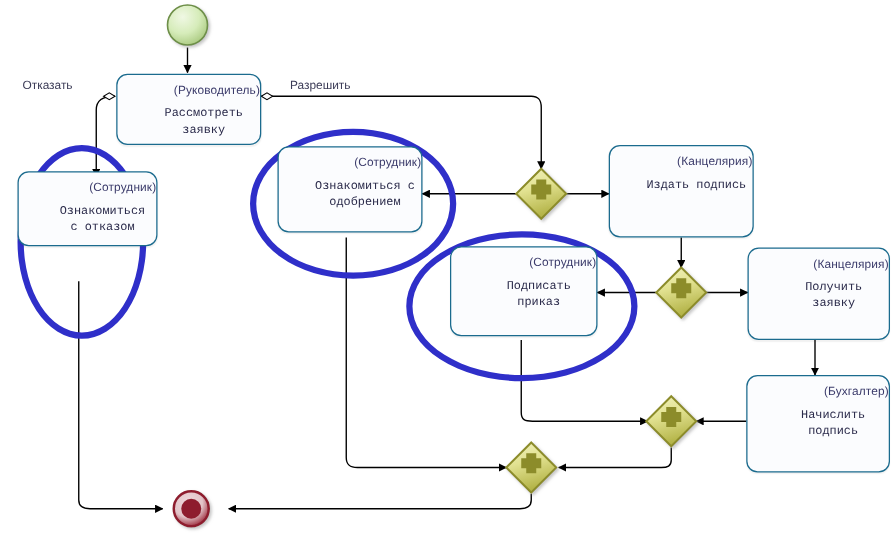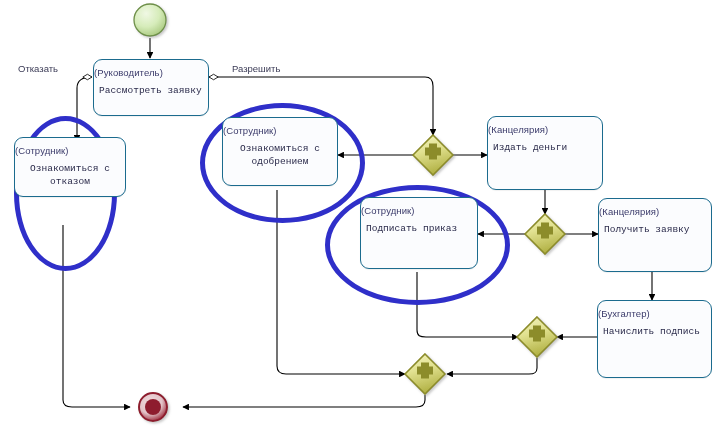--- a/index.html
+++ b/index.html
@@ -23,25 +23,26 @@
     height: 443px;
   }
   .node-box {
     position: absolute;
     box-sizing: border-box;
     background: #fbfcfe;
     border: 1.6px solid #1b6b8e;
     border-radius: 9px;
     display: flex;
     flex-direction: column;
-    align-items: flex-start;
+    align-items: flex-end;
     justify-content: flex-start;
     padding-top: 6px;
     z-index: 5;
     box-shadow: 0 1px 1px rgba(0,0,0,0.06);
+    padding-left: 24px;
   }
   .node-role {
     font-size: 9.5px;
     color: #3a3a6a;
     line-height: 13px;
     letter-spacing: 0.1px;
     white-space: nowrap;
   }
   .node-title {
     font-size: 9.5px;
@@ -178,21 +179,21 @@
     <div class="node-title">Ознакомиться с отказом</div>
   </div>
 
   <div class="node-box" style="left:222px; top:117px; width:116px; height:69px;">
     <div class="node-role">(Сотрудник)</div>
     <div class="node-title">Ознакомиться с одобрением</div>
   </div>
 
   <div class="node-box" style="left:487px; top:116px; width:116px; height:74px;">
     <div class="node-role">(Канцелярия)</div>
-    <div class="node-title">Издать деньги</div>
+    <div class="node-title">Издать подпись</div>
   </div>
 
   <div class="node-box" style="left:360px; top:197px; width:118px; height:72px;">
     <div class="node-role">(Сотрудник)</div>
     <div class="node-title">Подписать приказ</div>
   </div>
 
   <div class="node-box" style="left:598px; top:198px; width:114px; height:74px;">
     <div class="node-role">(Канцелярия)</div>
     <div class="node-title">Получить заявку</div>

